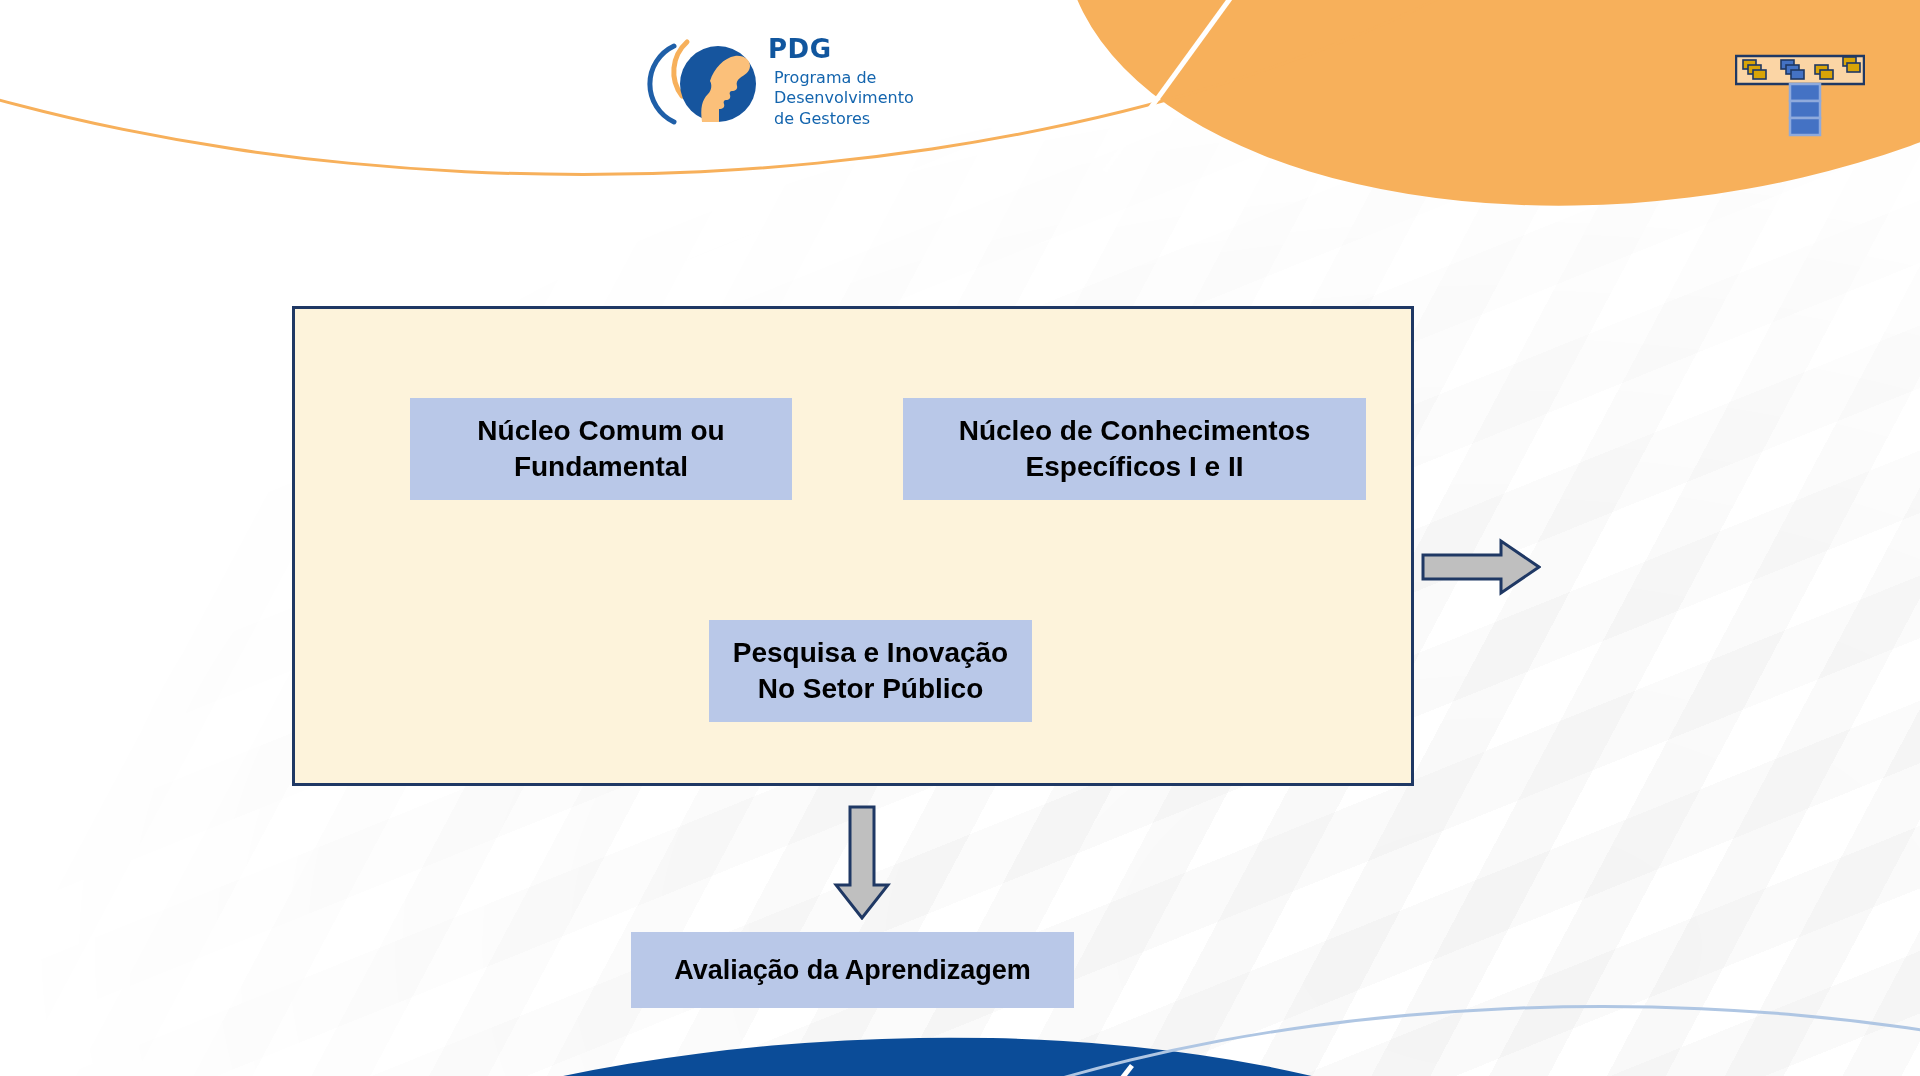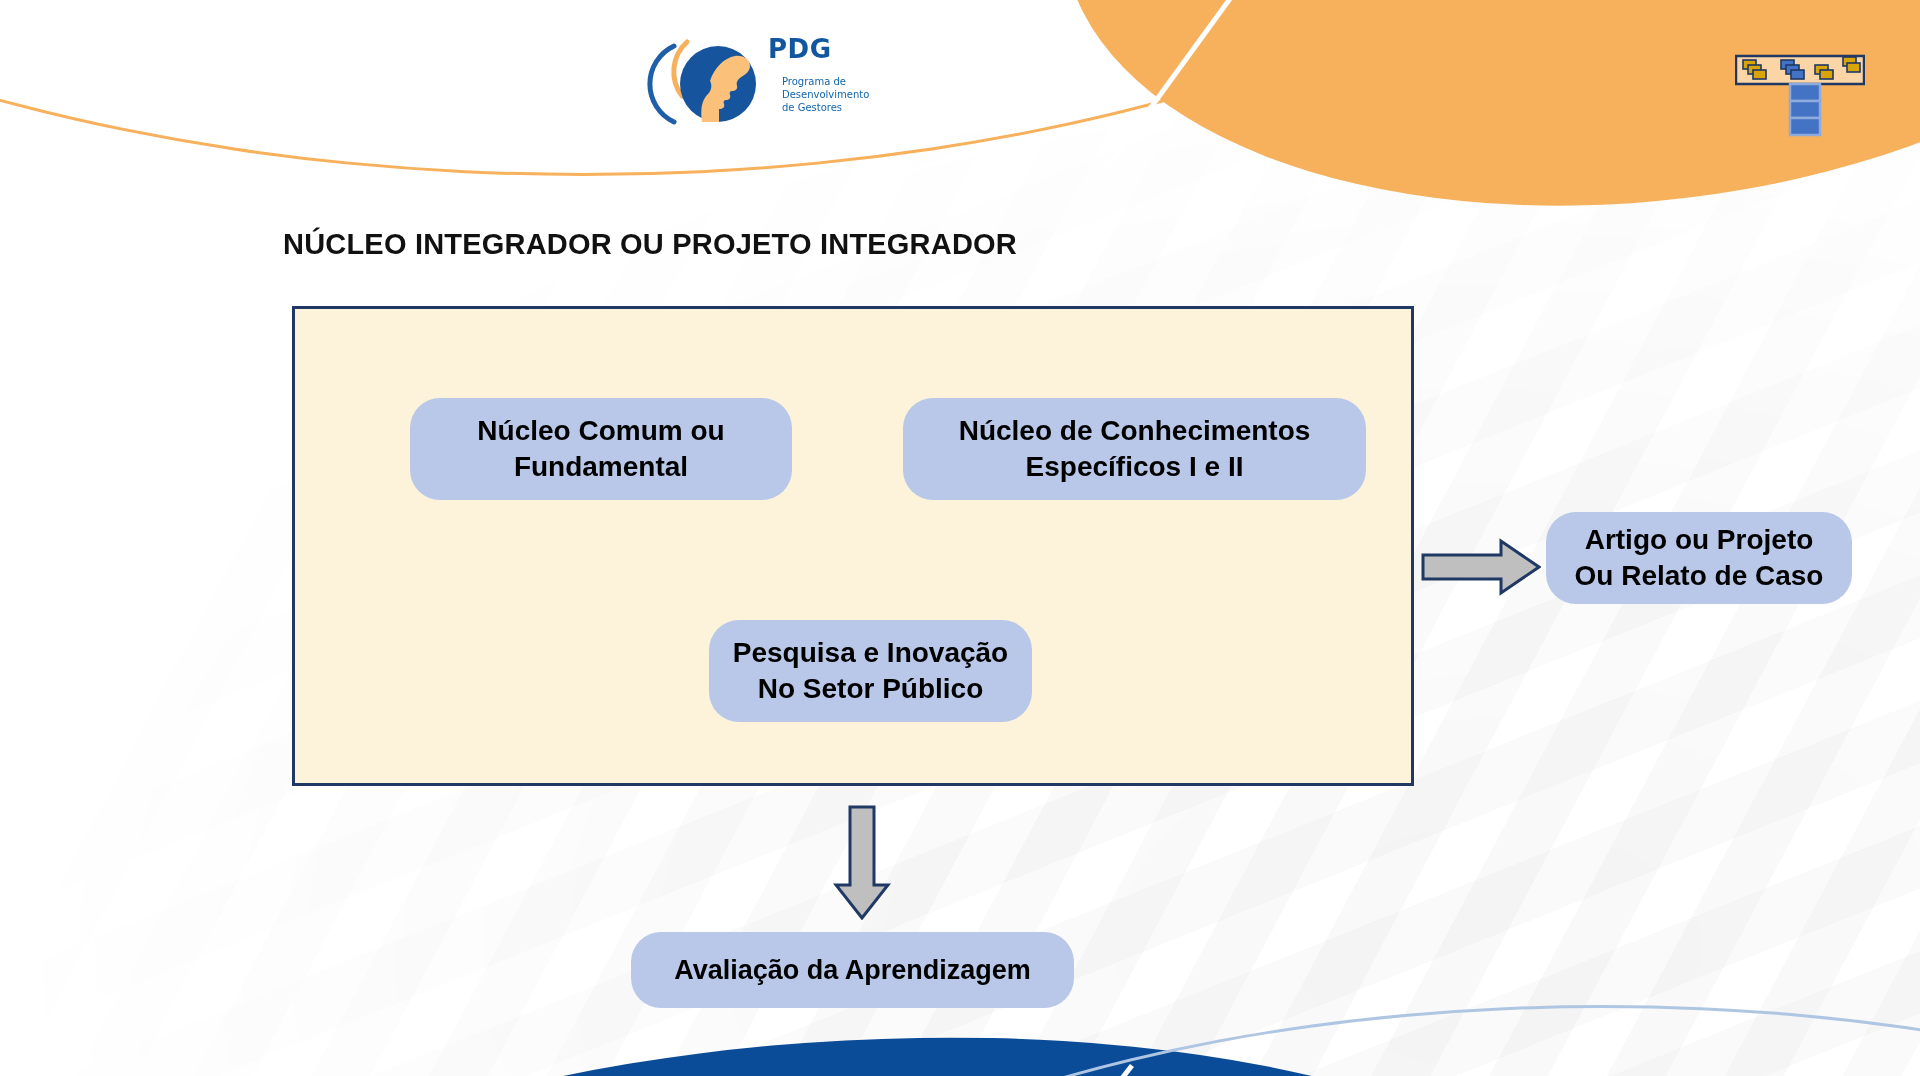--- a/index.html
+++ b/index.html
@@ -136,24 +136,24 @@
     font-family: "DejaVu Sans", sans-serif;
     font-weight: bold;
     font-size: 26px;
     color: #11569E;
     letter-spacing: 0.5px;
     line-height: 1;
     margin: 0 0 4px 0;
   }
   .logo-sub {
     font-family: "DejaVu Sans", sans-serif;
-    font-size: 10px;
+    font-size: 16px;
     color: #1465AE;
     line-height: 1.28;
-    margin: 14px;
+    margin: 6px;
     white-space: pre-line;
   }
 
   
   .deco-icon {
     position: absolute;
     left: 1735px;
     top: 52px;
     width: 130px;
     height: 90px;
@@ -193,21 +193,20 @@
     justify-content: center;
     text-align: center;
     font-family: "Liberation Sans", sans-serif;
     font-weight: bold;
     font-size: 28px;
     color: #000000;
     line-height: 1.28;
     box-sizing: border-box;
     white-space: pre-line;
     padding: 4px 10px;
-    border-radius: 30px;
   }
 
   .box-common      { left: 410px;  top: 398px; width: 382px; height: 102px; }
   .box-specific    { left: 903px;  top: 398px; width: 463px; height: 102px; }
   .box-research    { left: 709px;  top: 620px; width: 323px; height: 102px; }
   .box-output      { left: 1546px; top: 512px; width: 306px; height: 92px; }
   .box-evaluation  { left: 631px;  top: 932px; width: 443px; height: 76px; font-size: 27px; text-align: right; }
 
   
   .arrow-right {
@@ -291,32 +290,29 @@
       <rect x="112" y="11" width="13" height="9" fill="#D9A406"></rect>
     </g>
 
     <g stroke="#8FAADC" stroke-width="2.5">
       <rect x="55" y="32" width="30" height="17" fill="#4472C4"></rect>
       <rect x="55" y="49" width="30" height="17" fill="#4472C4"></rect>
       <rect x="55" y="66" width="30" height="17" fill="#4472C4"></rect>
     </g>
   </svg>
 
-  <div class="slide-title">NÚCLEO INTEGRADOR OU PROJETO INTEGRADOR</div>
 
   <div class="panel"></div>
 
   <div class="box box-common">Núcleo Comum ou
 Fundamental</div>
   <div class="box box-specific">Núcleo de Conhecimentos
 Específicos I e II</div>
   <div class="box box-research">Pesquisa e Inovação
 No Setor Público</div>
-  <div class="box box-output">Artigo ou Projeto
-Ou Relato de Caso</div>
   <div class="box box-evaluation">Avaliação da Aprendizagem</div>
 
   <svg class="arrow-right" viewBox="0 0 120 58">
     <path d="M2 17 L80 17 L80 3 L118 29 L80 55 L80 41 L2 41 Z" fill="#BFBFBF" stroke="#1F3864" stroke-width="3" stroke-linejoin="miter"></path>
   </svg>
 
   <svg class="arrow-down" viewBox="0 0 58 115">
     <path d="M17 2 L41 2 L41 80 L55 80 L29 113 L3 80 L17 80 Z" fill="#BFBFBF" stroke="#1F3864" stroke-width="3" stroke-linejoin="miter"></path>
   </svg>
 

